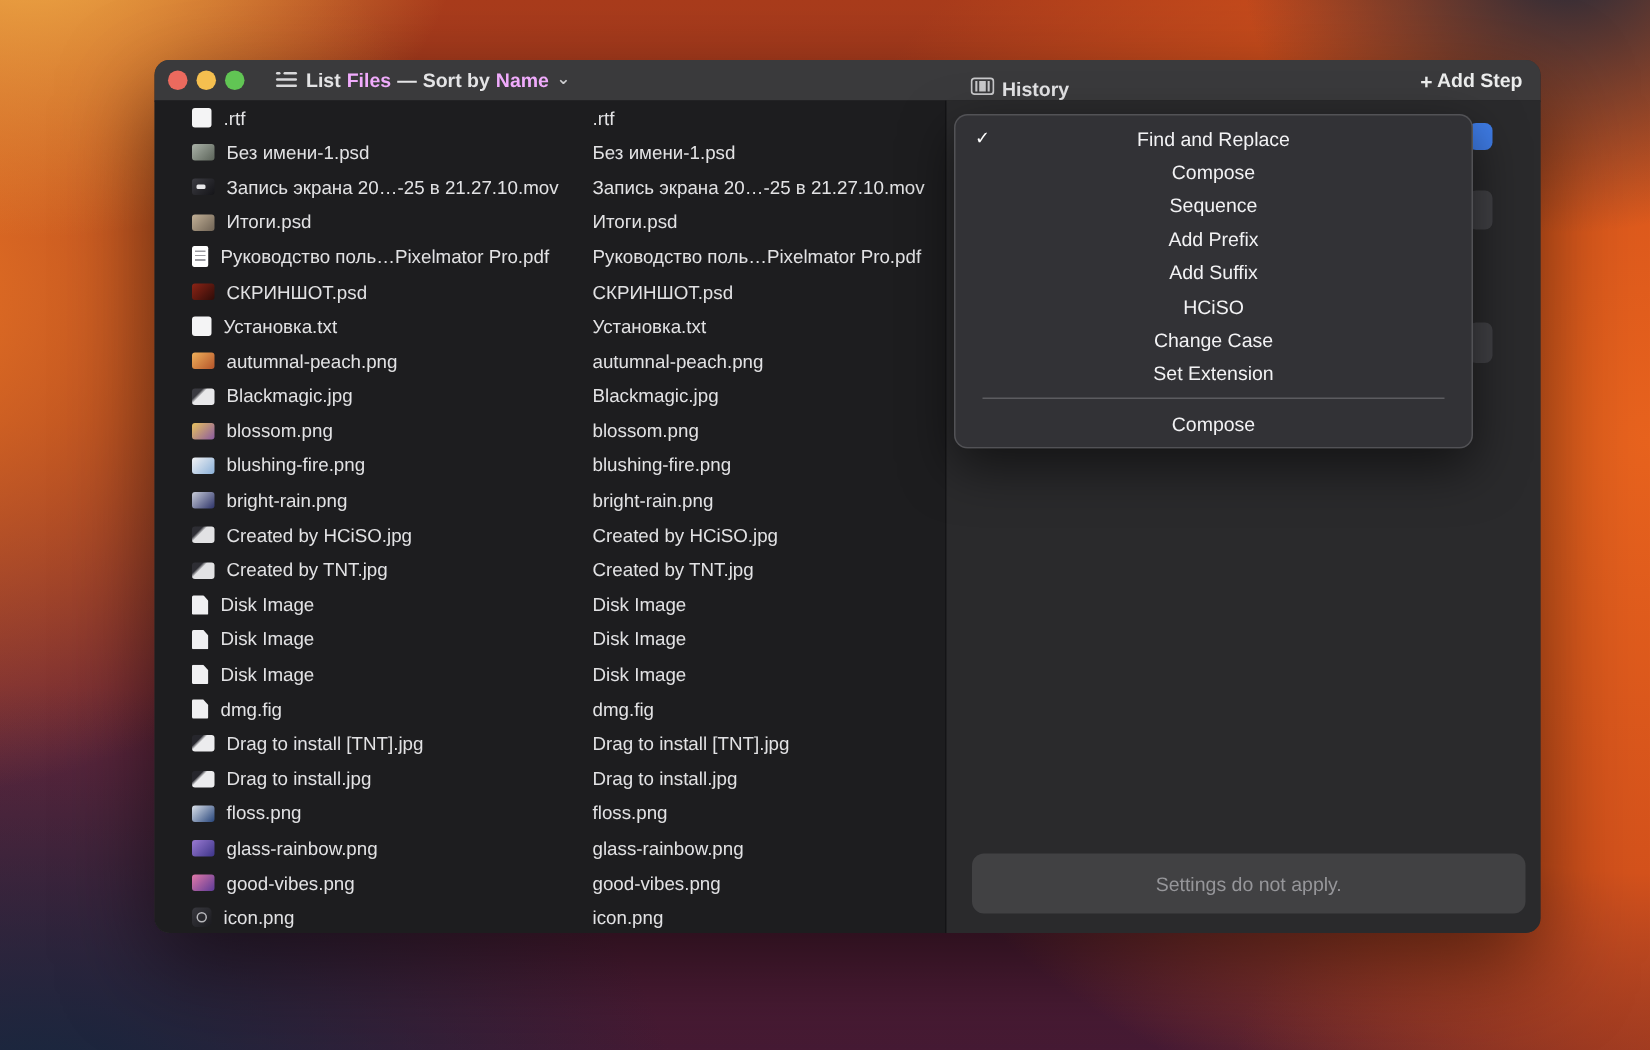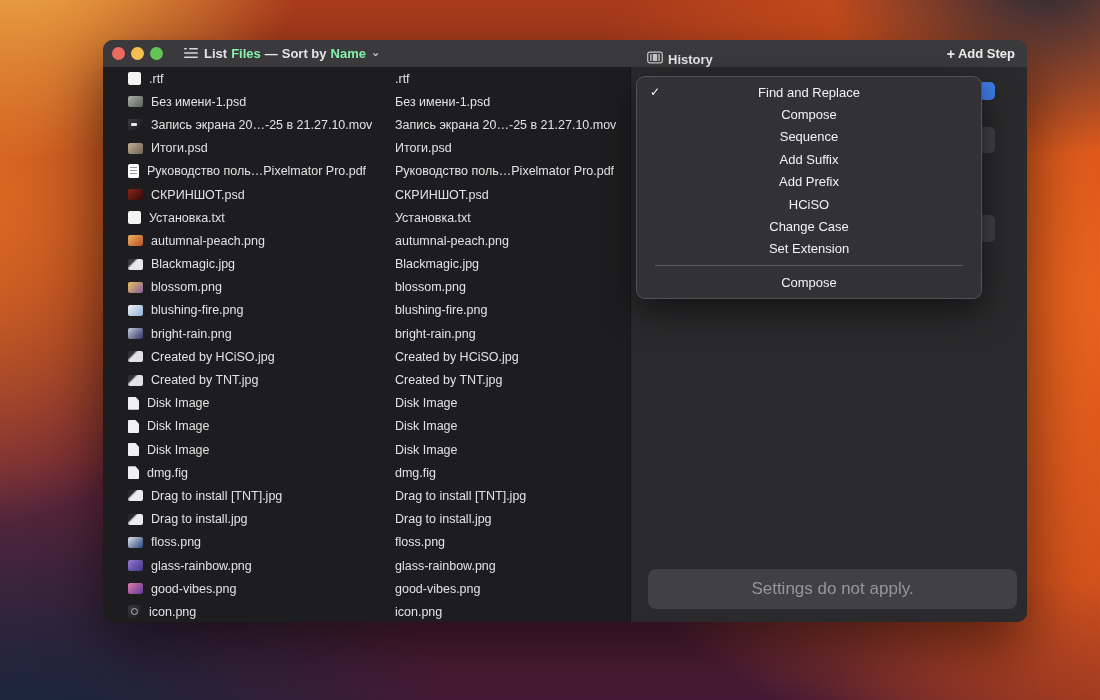--- a/index.html
+++ b/index.html
@@ -19,21 +19,21 @@
   
   .titlebar{position:absolute;left:0;top:0;right:0;height:27px;background:#3a3a3c;
     border-bottom:1px solid #161618;}
   .tl{position:absolute;top:7px;width:13px;height:13px;border-radius:50%;}
   .tl.red{left:9px;background:#ec6a5e;}
   .tl.yellow{left:28px;background:#f5bf4f;}
   .tl.green{left:47px;background:#61c554;}
   .listicon{position:absolute;left:80px;top:6px;}
   .tb-title{position:absolute;left:101px;top:0;height:27px;display:flex;align-items:center;
     gap:4px;font-size:13px;color:#e4e4e6;font-weight:600;}
-  .tb-title .blue{color:#86efac;font-weight:600;}
+  .tb-title .blue{color:#f0abfc;font-weight:600;}
   .tb-title .chev{color:#cfcfd2;font-size:11px;margin-left:1px;transform:translateY(-1px);}
   .hist-head{position:absolute;left:544px;top:0;height:27px;display:flex;align-items:flex-end;
     gap:5px;font-size:13px;color:#e4e4e6;font-weight:600;}
   .addstep{position:absolute;right:12px;top:0;height:27px;display:flex;align-items:center;
     gap:3px;font-size:13px;color:#eceded;font-weight:600;cursor:default;}
   .addstep .plus{font-weight:700;font-size:14px;}
   
   .filelist{position:absolute;left:0;top:27px;width:527px;bottom:0;background:#1d1d1f;overflow:hidden;}
   .file-row{position:relative;height:23.2px;display:flex;align-items:center;padding-left:25px;
     color:#e2e2e4;font-size:12.5px;}
@@ -54,21 +54,21 @@
     border-radius:50%;border:1.5px solid #b8b8bc;box-sizing:border-box;}
   
   .rpanel{position:absolute;left:527px;top:27px;right:0;bottom:0;background:#2a2a2c;
     border-left:1px solid #141416;}
   .peek{position:absolute;z-index:1;}
   .peek.blue{left:348px;top:15px;width:16px;height:18px;border-radius:5px;background:#3f7de8;}
   .peek.g1{left:348px;top:60px;width:16px;height:26px;border-radius:5px;background:#414145;}
   .peek.g2{left:348px;top:148px;width:16px;height:27px;border-radius:5px;background:#414145;}
   .settings-note{position:absolute;left:17px;right:10px;bottom:13px;height:40px;
     background:#414143;border-radius:8px;display:flex;align-items:center;justify-content:center;
-    color:#96969a;font-size:17px;}
+    color:#96969a;font-size:13px;}
   
   .menu{position:absolute;left:533px;top:36px;width:344px;z-index:10;background:#323236;
     border:1px solid rgba(255,255,255,.16);border-radius:9px;padding:4px 0;
     box-shadow:0 12px 34px rgba(0,0,0,.55);}
   .menu-item{position:relative;height:22.4px;display:flex;align-items:center;justify-content:center;
     color:#f2f2f4;font-size:13px;}
   .menu-item .check{position:absolute;left:13px;font-size:12px;color:#fff;}
   .menu-sep{height:1px;background:#5c5c60;margin:5px 18px 5px 18px;}
 </style>
 </head>
@@ -251,24 +251,24 @@
           <span class="check">✓</span>
           <span>Find and Replace</span>
         </div>
         <div class="menu-item">
           <span>Compose</span>
         </div>
         <div class="menu-item">
           <span>Sequence</span>
         </div>
         <div class="menu-item">
+          <span>Add Prefix</span>
+        </div>
+        <div class="menu-item">
           <span>Add Suffix</span>
-        </div>
-        <div class="menu-item">
-          <span>Add Prefix</span>
         </div>
         <div class="menu-item">
           <span>HCiSO</span>
         </div>
         <div class="menu-item">
           <span>Change Case</span>
         </div>
         <div class="menu-item">
           <span>Set Extension</span>
         </div>

